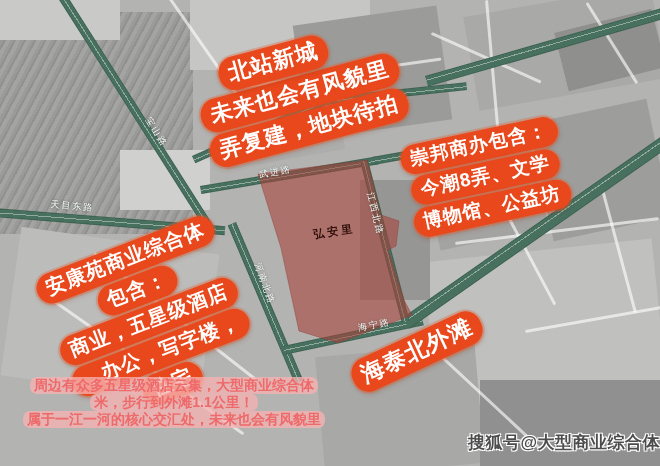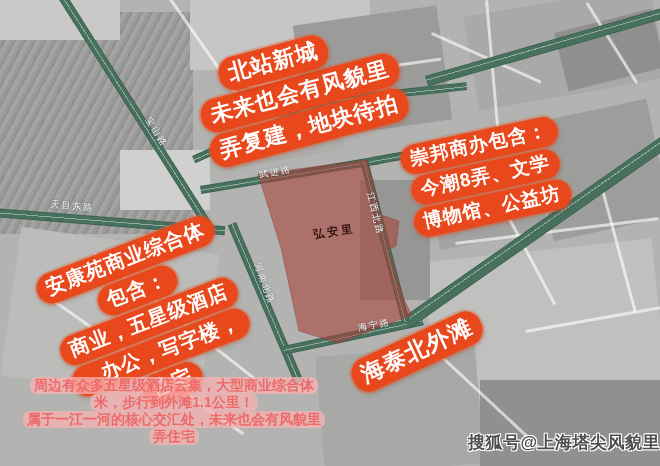--- a/index.html
+++ b/index.html
@@ -167,18 +167,17 @@
   </div>
 
   <div class="bubble b-se">
     <div class="bl">海泰北外滩</div>
   </div>
 
   <div class="bottom-note">
     <div><span class="nl">周边有众多五星级酒店云集，大型商业综合体</span></div>
     <div><span class="nl">米，步行到外滩1.1公里！</span></div>
     <div><span class="nl">属于一江一河的核心交汇处，未来也会有风貌里</span></div>
-    <div><span class="nl">弄住宅</span></div>
   </div>
 
-  <div class="watermark">搜狐号@上海塔尖风貌里</div>
+  <div class="watermark">搜狐号@大型商业综合体</div>
 
 </div>
 
 </body></html>

